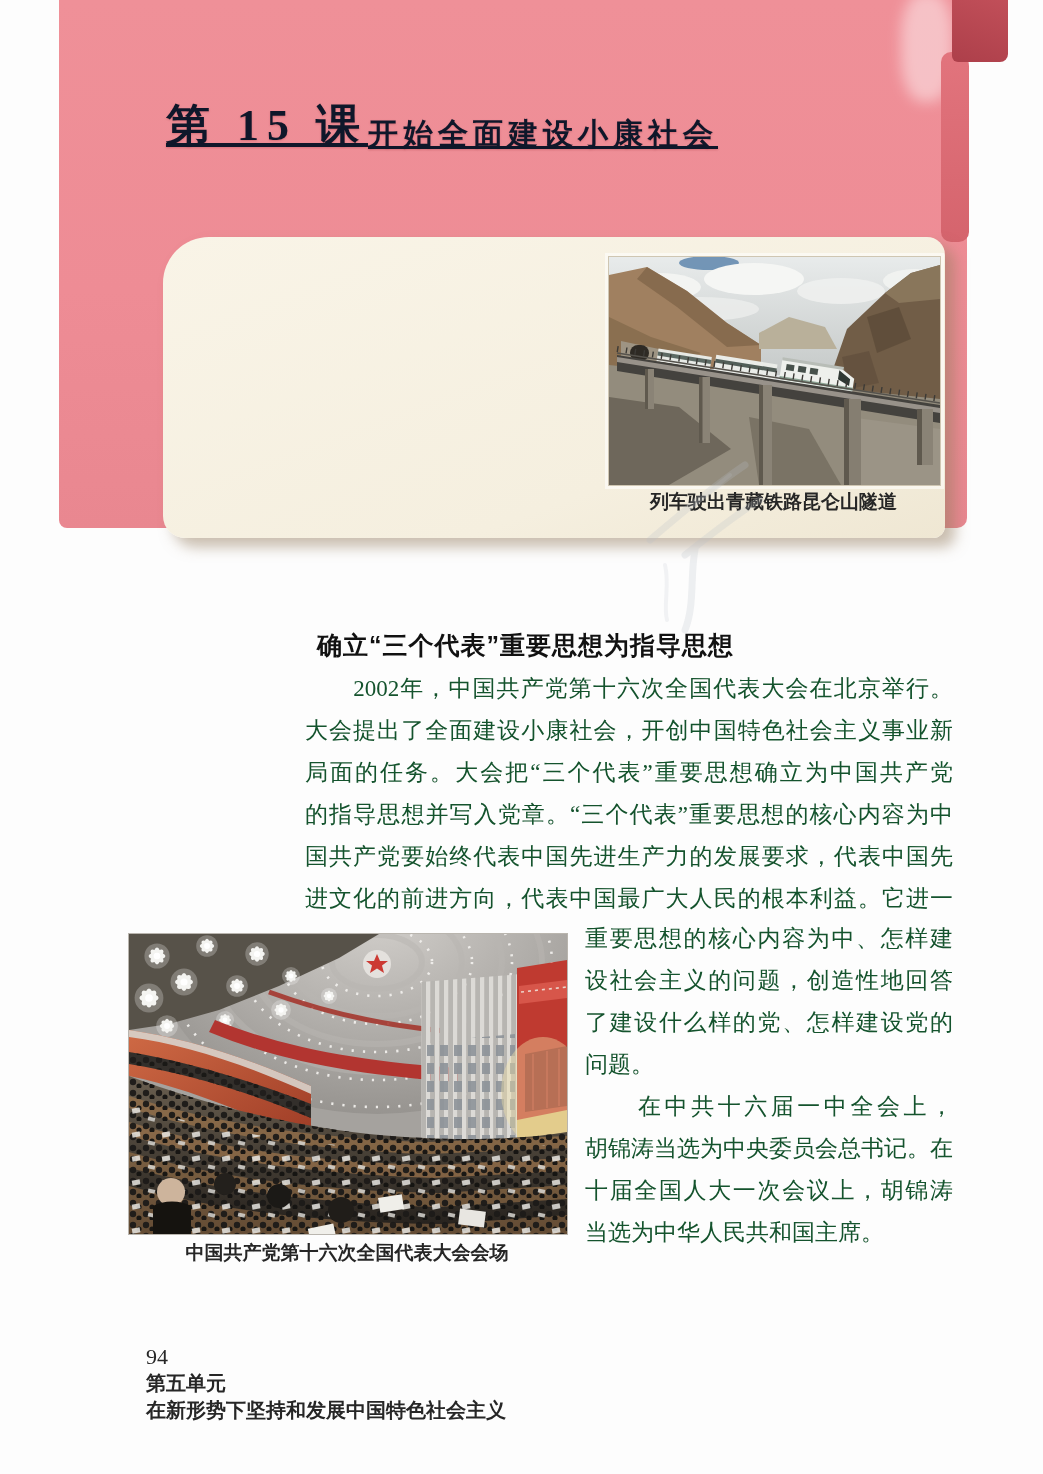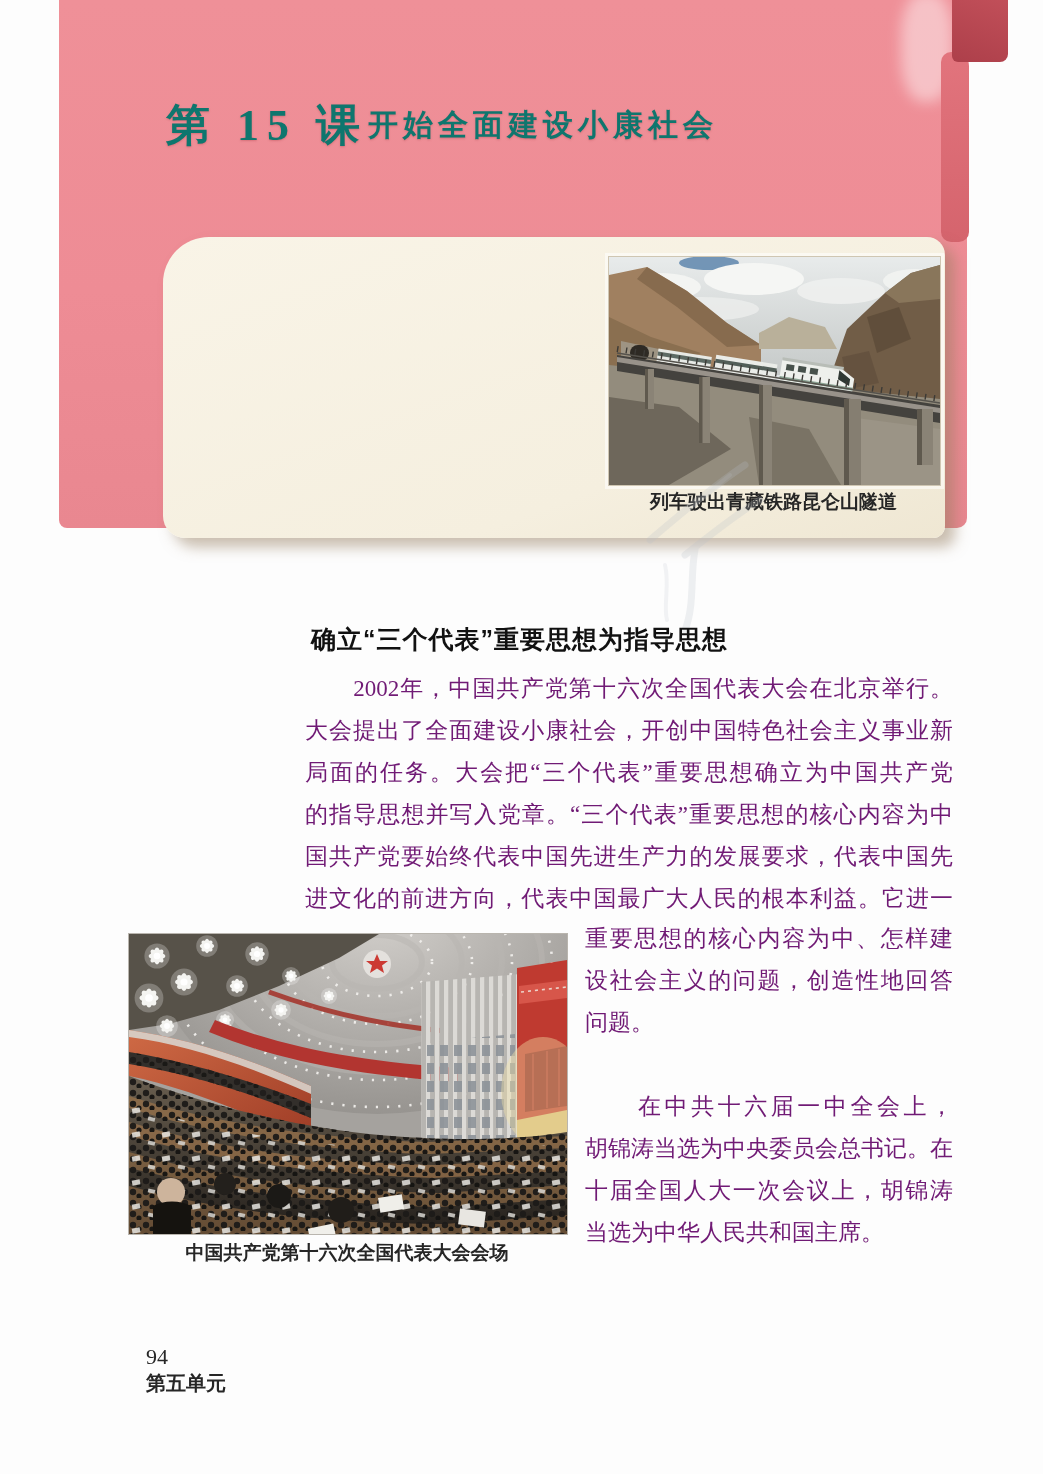--- a/index.html
+++ b/index.html
@@ -21,22 +21,22 @@
   }
   .edge-strip {
     position:absolute; left:941px; top:52px; width:28px; height:190px;
     background:linear-gradient(180deg,#e2747d,#d5646d); border-radius:10px 14px 10px 10px;
   }
   .corner-tab {
     position:absolute; left:952px; top:0; width:56px; height:62px;
     background:linear-gradient(200deg,#c14f59,#ad3f4a); border-radius:0 0 8px 6px;
   }
   .lesson-title-row {
-    position:absolute; left:166px; top:96px; display:flex; align-items:center;
-    color:#0f766e; white-space:nowrap;
+    position:absolute; left:166px; top:96px; display:flex; align-items:flex-end;
+    color:#0f172a; white-space:nowrap;text-decoration:underline;
   }
   .lesson-num {
     font-family:"Liberation Serif","DejaVu Serif",serif;
     font-size:44px; font-weight:600; letter-spacing:8px;
     text-shadow:0 1px 2px rgba(170,60,70,.35);
   }
   .lesson-title {
     font-family:"Liberation Sans","DejaVu Sans",sans-serif;
     font-size:30px; font-weight:bold; letter-spacing:5px;
     text-shadow:0 1px 2px rgba(170,60,70,.35);
@@ -61,26 +61,26 @@
   .train-photo svg { display:block; }
   .photo-caption {
     position:absolute; font-family:"Liberation Sans","DejaVu Sans",sans-serif;
     font-weight:bold; color:#262626; text-align:center;
   }
   .train-caption { left:445px; top:252px; width:331px; font-size:19px; }
   
   .watermark { position:absolute; left:545px; top:455px; width:250px; height:230px; opacity:.5; pointer-events:none; }
   
   .section-heading {
-    position:absolute; left:305px; top:617px; margin:6px;
+    position:absolute; left:305px; top:617px; margin:12px;
     font-family:"Liberation Sans","DejaVu Sans",sans-serif;
     font-size:25px; font-weight:bold; color:#111; letter-spacing:1px; white-space:nowrap;
   }
   .body-line {
-    font-size:23px; line-height:42px; color:#701a75;
+    font-size:23px; line-height:42px; color:#14532d;
     text-align:justify; text-align-last:justify;
   }
   .para-full  { position:absolute; left:305px; top:668px;  width:648px; }
   .para-wrap  { position:absolute; left:585px; top:918px;  width:368px; }
   .para-wrap2 { position:absolute; left:585px; top:1086px; width:368px; }
   .para-wrap  .body-line:last-child,
   .para-wrap2 .body-line:last-child { text-align-last:left; }
   
   .congress-photo {
     position:absolute; left:128px; top:933px; width:438px; height:300px;
@@ -214,20 +214,21 @@
       <div class="body-line">大会提出了全面建设小康社会，开创中国特色社会主义事业新</div>
       <div class="body-line">局面的任务。大会把“三个代表”重要思想确立为中国共产党</div>
       <div class="body-line">的指导思想并写入党章。“三个代表”重要思想的核心内容为中</div>
       <div class="body-line">国共产党要始终代表中国先进生产力的发展要求，代表中国先</div>
       <div class="body-line">进文化的前进方向，代表中国最广大人民的根本利益。它进一</div>
     </div>
 
   <div class="para-wrap">
       <div class="body-line">重要思想的核心内容为中、怎样建</div>
       <div class="body-line">设社会主义的问题，创造性地回答</div>
+      <div class="body-line">了建设什么样的党、怎样建设党的</div>
       <div class="body-line">问题。</div>
     </div>
 
   <div class="para-wrap2">
       <div class="body-line">　　在中共十六届一中全会上，</div>
       <div class="body-line">胡锦涛当选为中央委员会总书记。在</div>
       <div class="body-line">十届全国人大一次会议上，胡锦涛</div>
       <div class="body-line">当选为中华人民共和国主席。</div>
     </div>
 
@@ -345,15 +346,16 @@
         <rect x="330" y="276" width="26" height="16" fill="#e8e6e1" transform="rotate(7 343 284)"></rect>
         <rect x="180" y="292" width="26" height="14" fill="#f0efea" transform="rotate(-12 193 299)"></rect>
       </g>
     </svg>
   </div>
   <div class="photo-caption congress-caption">中国共产党第十六次全国代表大会会场</div>
 
   <div class="footer">
     <span class="page-num">94</span>
     <span class="unit-label">第五单元</span>
+    <span class="unit-title">在新形势下坚持和发展中国特色社会主义</span>
   </div>
 
 </div>
 
 </body></html>

